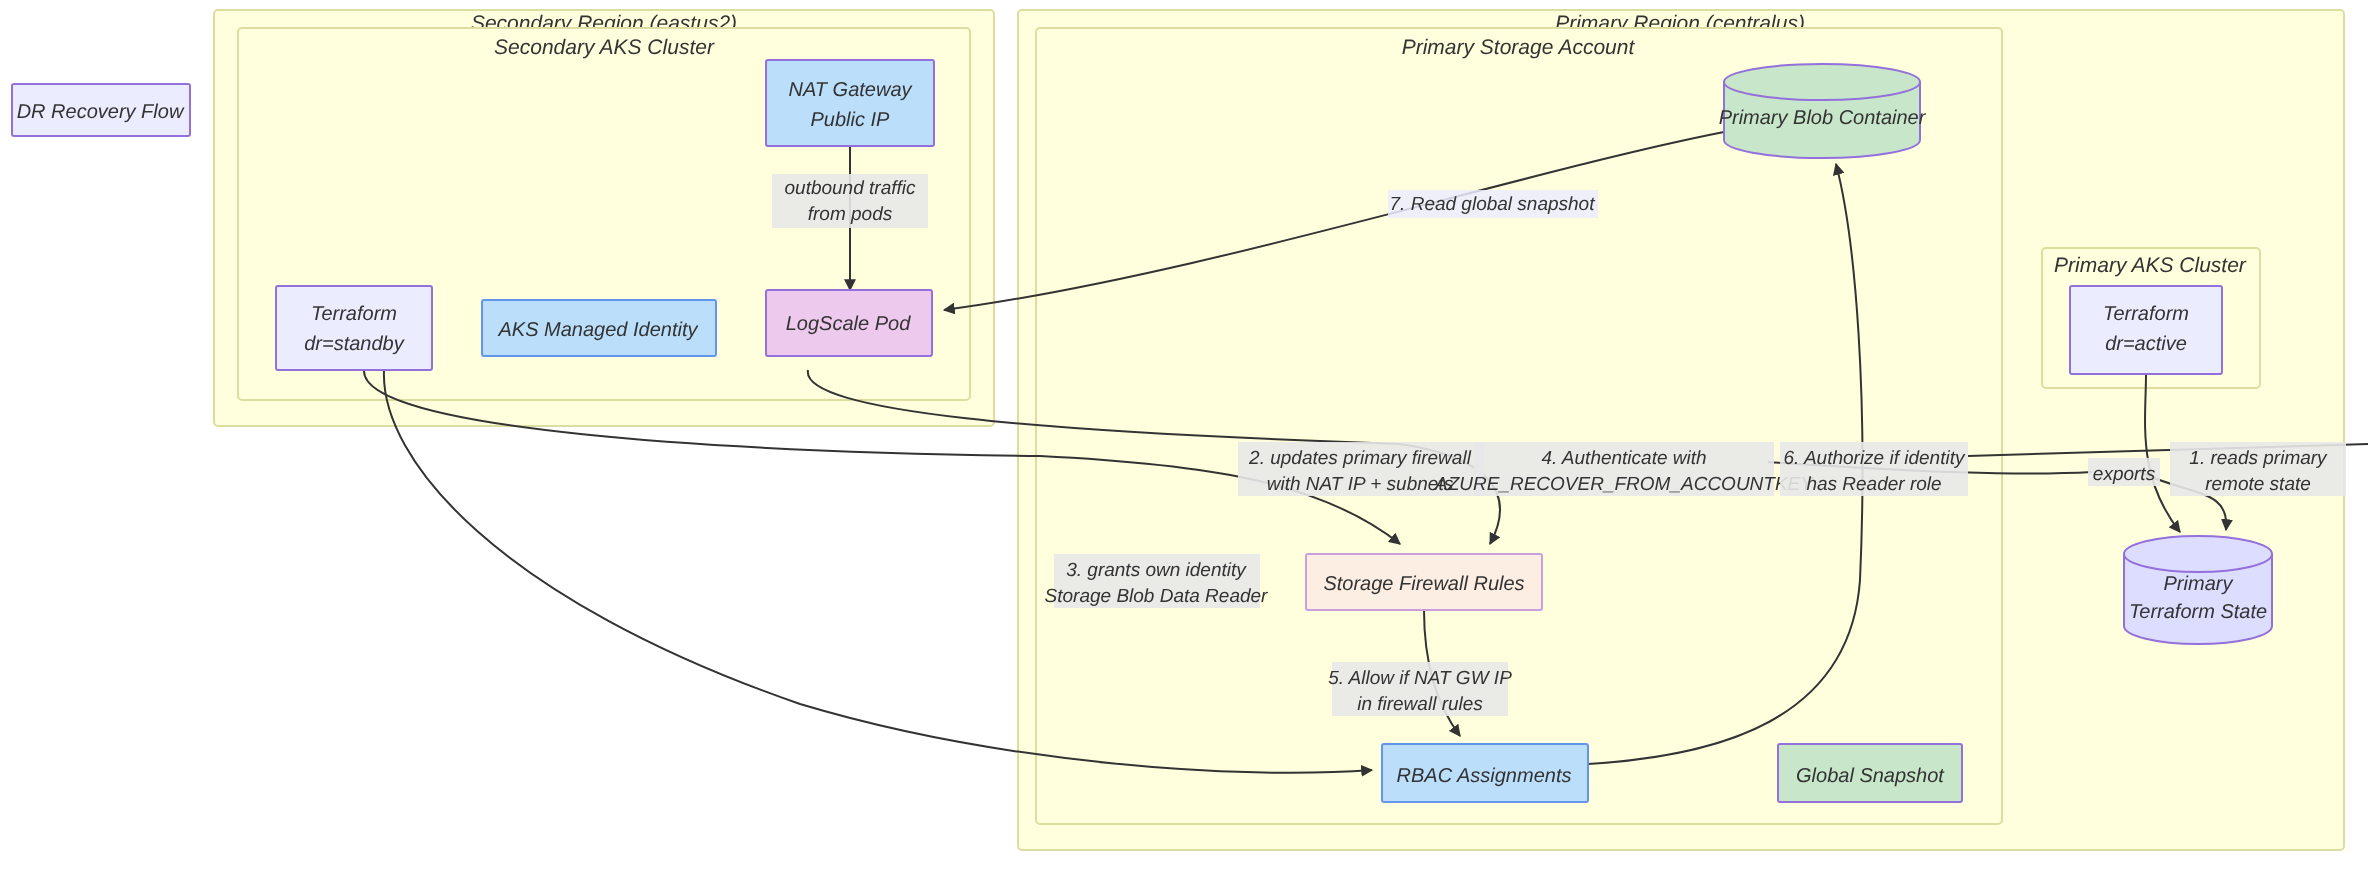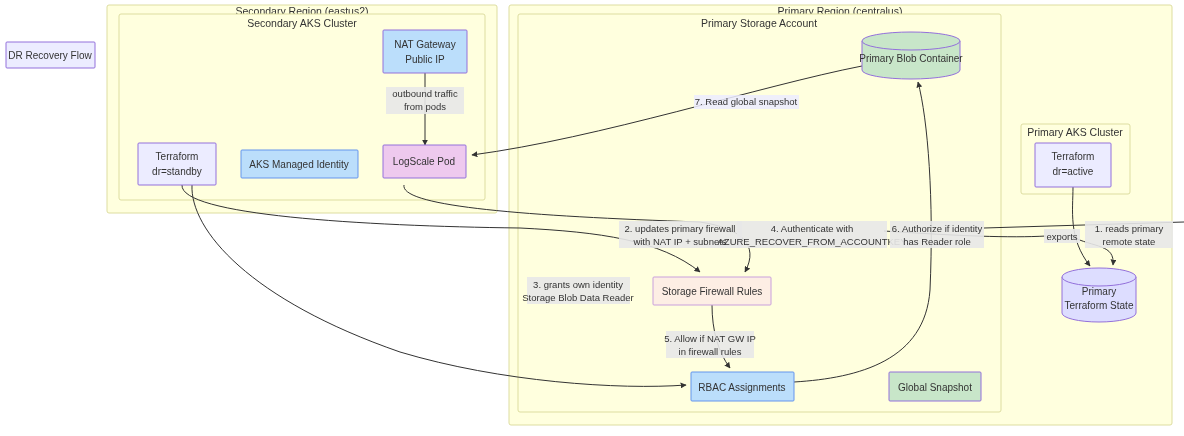--- a/index.html
+++ b/index.html
@@ -10,20 +10,21 @@
   body {
     width: 1184px;
     height: 436px;
     font-family: "Liberation Sans", sans-serif;
     overflow: hidden;
   }
   #diagram-root {
     position: relative;
     width: 1184px;
     height: 436px;
+    font-style: italic;
   }
   svg#flow-svg {
     position: absolute;
     top: 0;
     left: 0;
     width: 1184px;
     height: 436px;
   }
   .cluster-rect {
     fill: #ffffde;

